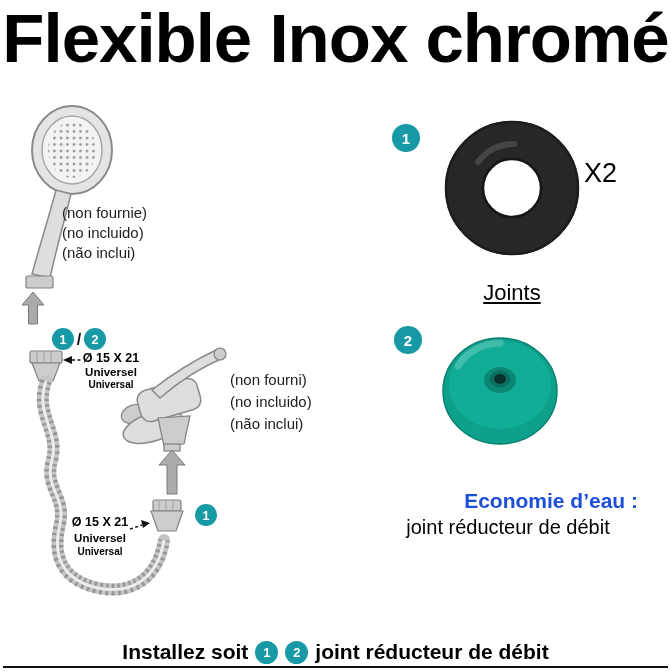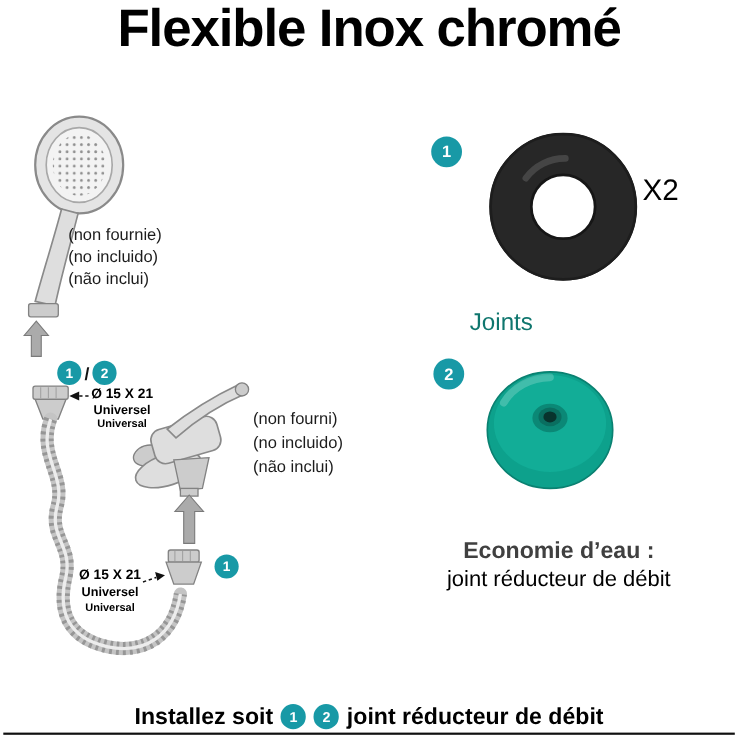--- a/index.html
+++ b/index.html
@@ -1,19 +1,19 @@
 <!DOCTYPE html>
 <html><head>
 <meta charset="utf-8">
 <style>
   html,body{margin:0;padding:0;background:#fff;}
   .page{position:relative;width:671px;height:671px;background:#ffffff;overflow:hidden;
         font-family:"Liberation Sans",sans-serif;color:#000;}
   .title{position:absolute;top:0;left:0;right:0;margin:0;text-align:center;
-         font-size:48px;font-weight:bold;letter-spacing:-1px;line-height:1.12;color:#000;}
+         font-size:69px;font-weight:bold;letter-spacing:-1px;line-height:1.12;color:#000;}
   
   .diagram{position:absolute;left:6px;top:96px;width:360px;height:516px;
            font-family:"Liberation Sans",sans-serif;}
   .diagram .note{font-size:15px;fill:#1c1c1c;}
   .diagram .fit1{font-size:12.5px;font-weight:bold;fill:#000;text-anchor:middle;}
   .diagram .fit2{font-size:11.5px;font-weight:bold;fill:#000;text-anchor:middle;}
   .diagram .fit3{font-size:10px;font-weight:bold;fill:#000;text-anchor:middle;}
   .diagram .badge-num{font-size:12.5px;font-weight:bold;fill:#fff;text-anchor:middle;}
   .diagram .slash{font-size:16px;font-weight:bold;fill:#111;text-anchor:middle;}
   .metal{fill:#dedede;stroke:#8a8a8a;stroke-width:1.5;}
@@ -24,28 +24,28 @@
   .pointer-head{fill:#111;}
   
   .round-badge{position:absolute;width:28px;height:28px;border-radius:50%;background:#1899a6;
                color:#fff;font-weight:bold;font-size:15px;display:flex;align-items:center;
                justify-content:center;}
   .badge-r1{left:392px;top:124px;}
   .badge-r2{left:394px;top:326px;}
   .washer-svg{position:absolute;left:444px;top:120px;}
   .reducer-svg{position:absolute;left:436px;top:328px;}
   .x2-label{position:absolute;left:584px;top:158px;font-size:27px;color:#000;}
-  .joints-label{position:absolute;left:427px;top:280px;width:170px;
-                font-size:22px;color:#0f766e;}
+  .joints-label{position:absolute;left:427px;top:280px;width:170px;text-align:center;
+                font-size:22px;color:#000000;text-decoration:underline;}
   .eco-block{position:absolute;left:378px;top:489px;width:260px;text-align:center;}
-  .eco-title{font-size:21px;font-weight:bold;color:#404040;}
+  .eco-title{font-size:21px;font-weight:bold;color:#1d4ed8;text-align:right;}
   .eco-text{font-size:20px;color:#000;margin-top:3px;}
   
   .install-note{position:absolute;left:0;right:0;top:640px;display:flex;justify-content:center;
-                align-items:flex-start;gap:7px;font-size:21px;font-weight:bold;color:#000;}
+                align-items:flex-end;gap:7px;font-size:21px;font-weight:bold;color:#000;}
   .mini-badge{width:23px;height:23px;border-radius:50%;background:#1899a6;color:#fff;
               font-weight:bold;font-size:13px;display:flex;align-items:center;justify-content:center;}
   .bottom-rule{position:absolute;left:3px;right:3px;top:666px;height:2px;background:#101010;}
 </style>
 </head>
 <body>
 
 <div class="page">
 
   <h1 class="title">Flexible Inox chromé</h1>

